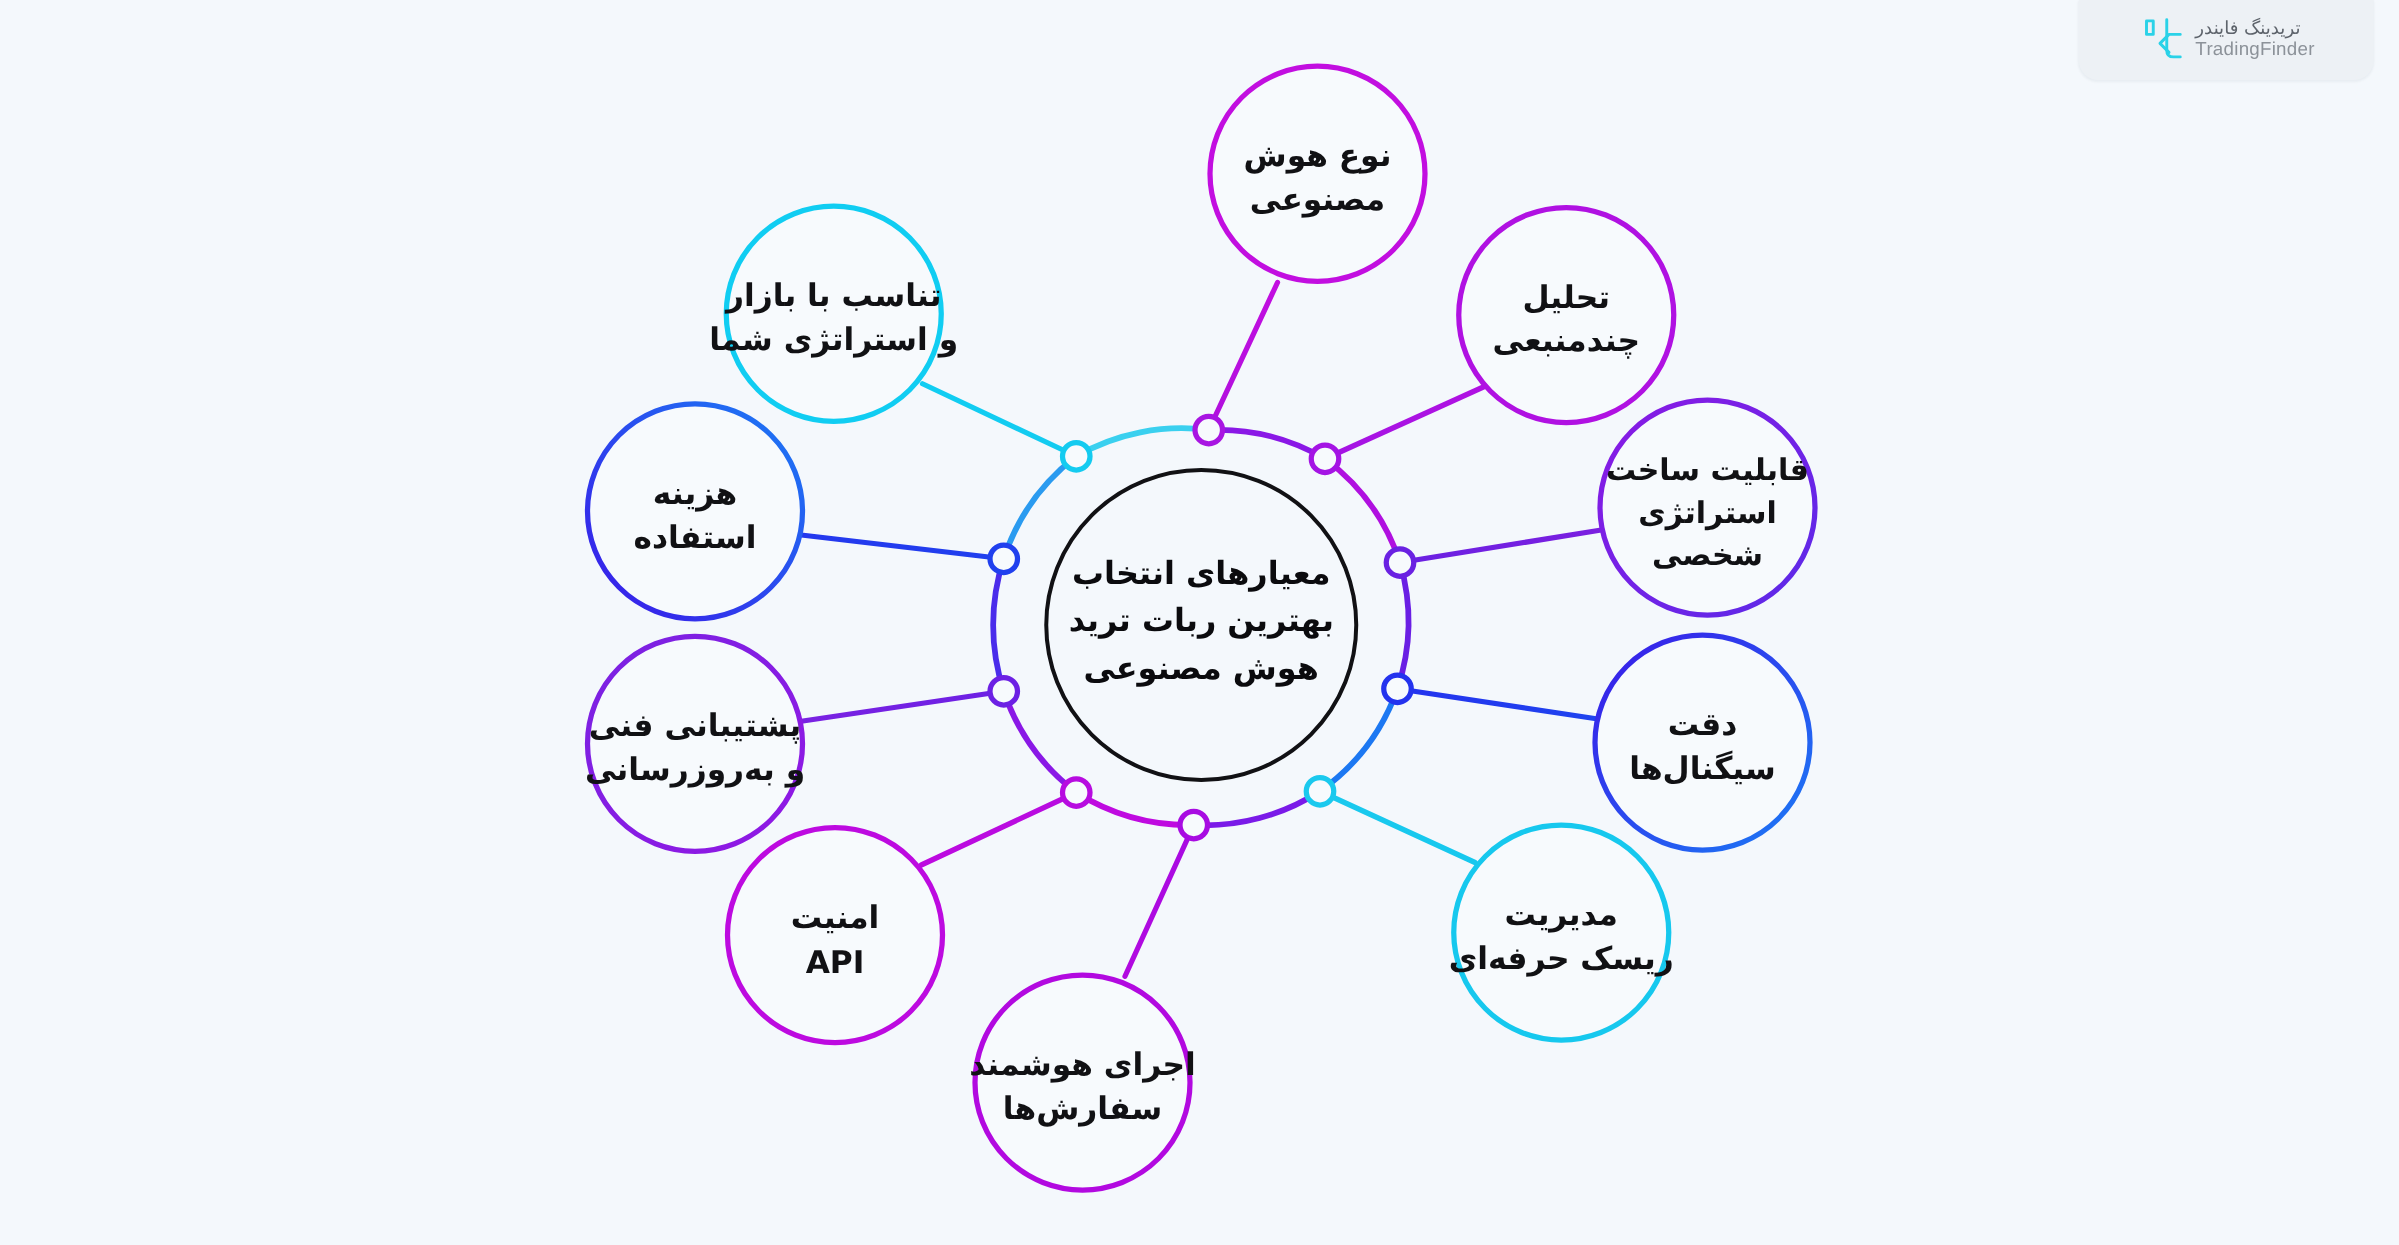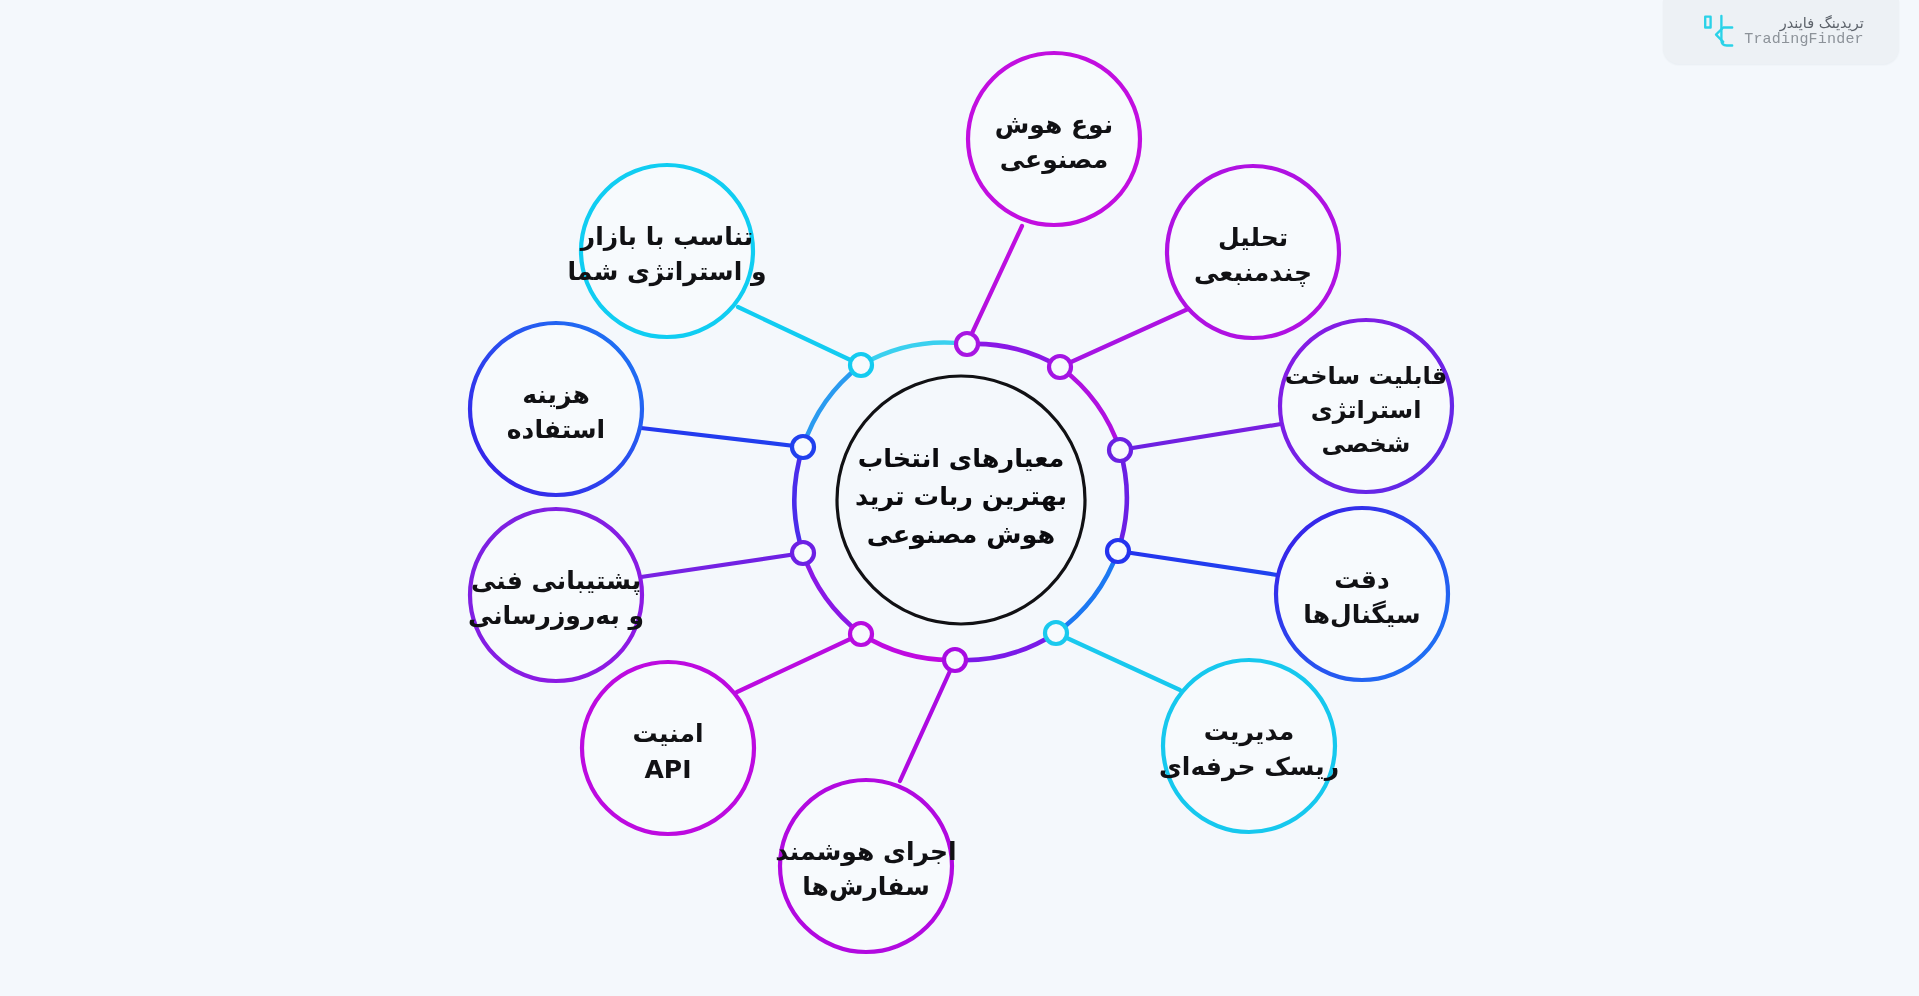--- a/index.html
+++ b/index.html
@@ -36,27 +36,27 @@
   
   #logo-badge{
     position:absolute;top:0;right:20px;
     width:236px;height:64px;
     background:#edf1f5;
     border-radius:0 0 16px 16px;
     display:flex;align-items:center;justify-content:center;
     gap:10px;
     box-shadow:0 1px 2px rgba(20,30,50,.05);
   }
-  #logo-text{display:flex;flex-direction:column;align-items:flex-start;line-height:1.12;}
+  #logo-text{display:flex;flex-direction:column;align-items:flex-end;line-height:1.12;}
   #logo-fa{
     font-family:"DejaVu Sans","Liberation Sans",sans-serif;
     font-size:14.5px;color:#5d636b;letter-spacing:.3px;direction:rtl;
   }
   #logo-en{
-    font-family:Liberation Mono, monospace;
+    font-family:Liberation Sans, sans-serif;
     font-size:15px;color:#8c9299;letter-spacing:.2px;
   }
   #logo-mark{width:36px;height:38px;flex:none;}
 </style>
 </head>
 <body style="background: rgb(244, 248, 252);">
 
 <div id="stage">
 
   <svg id="map" viewBox="0 0 1919 996">

